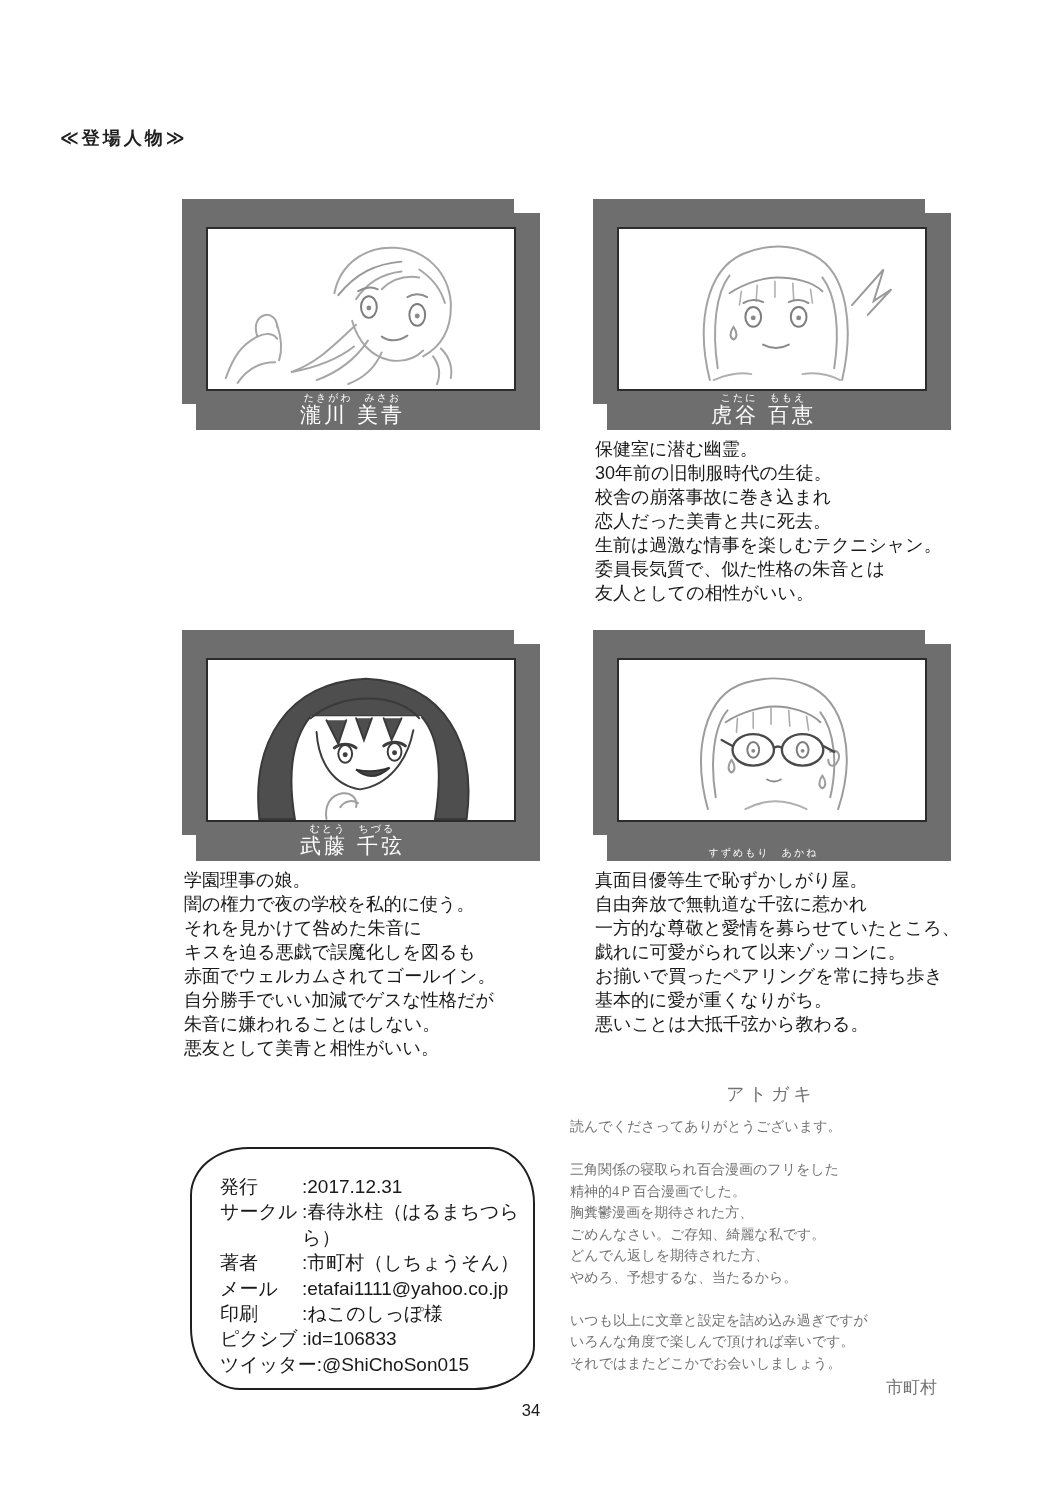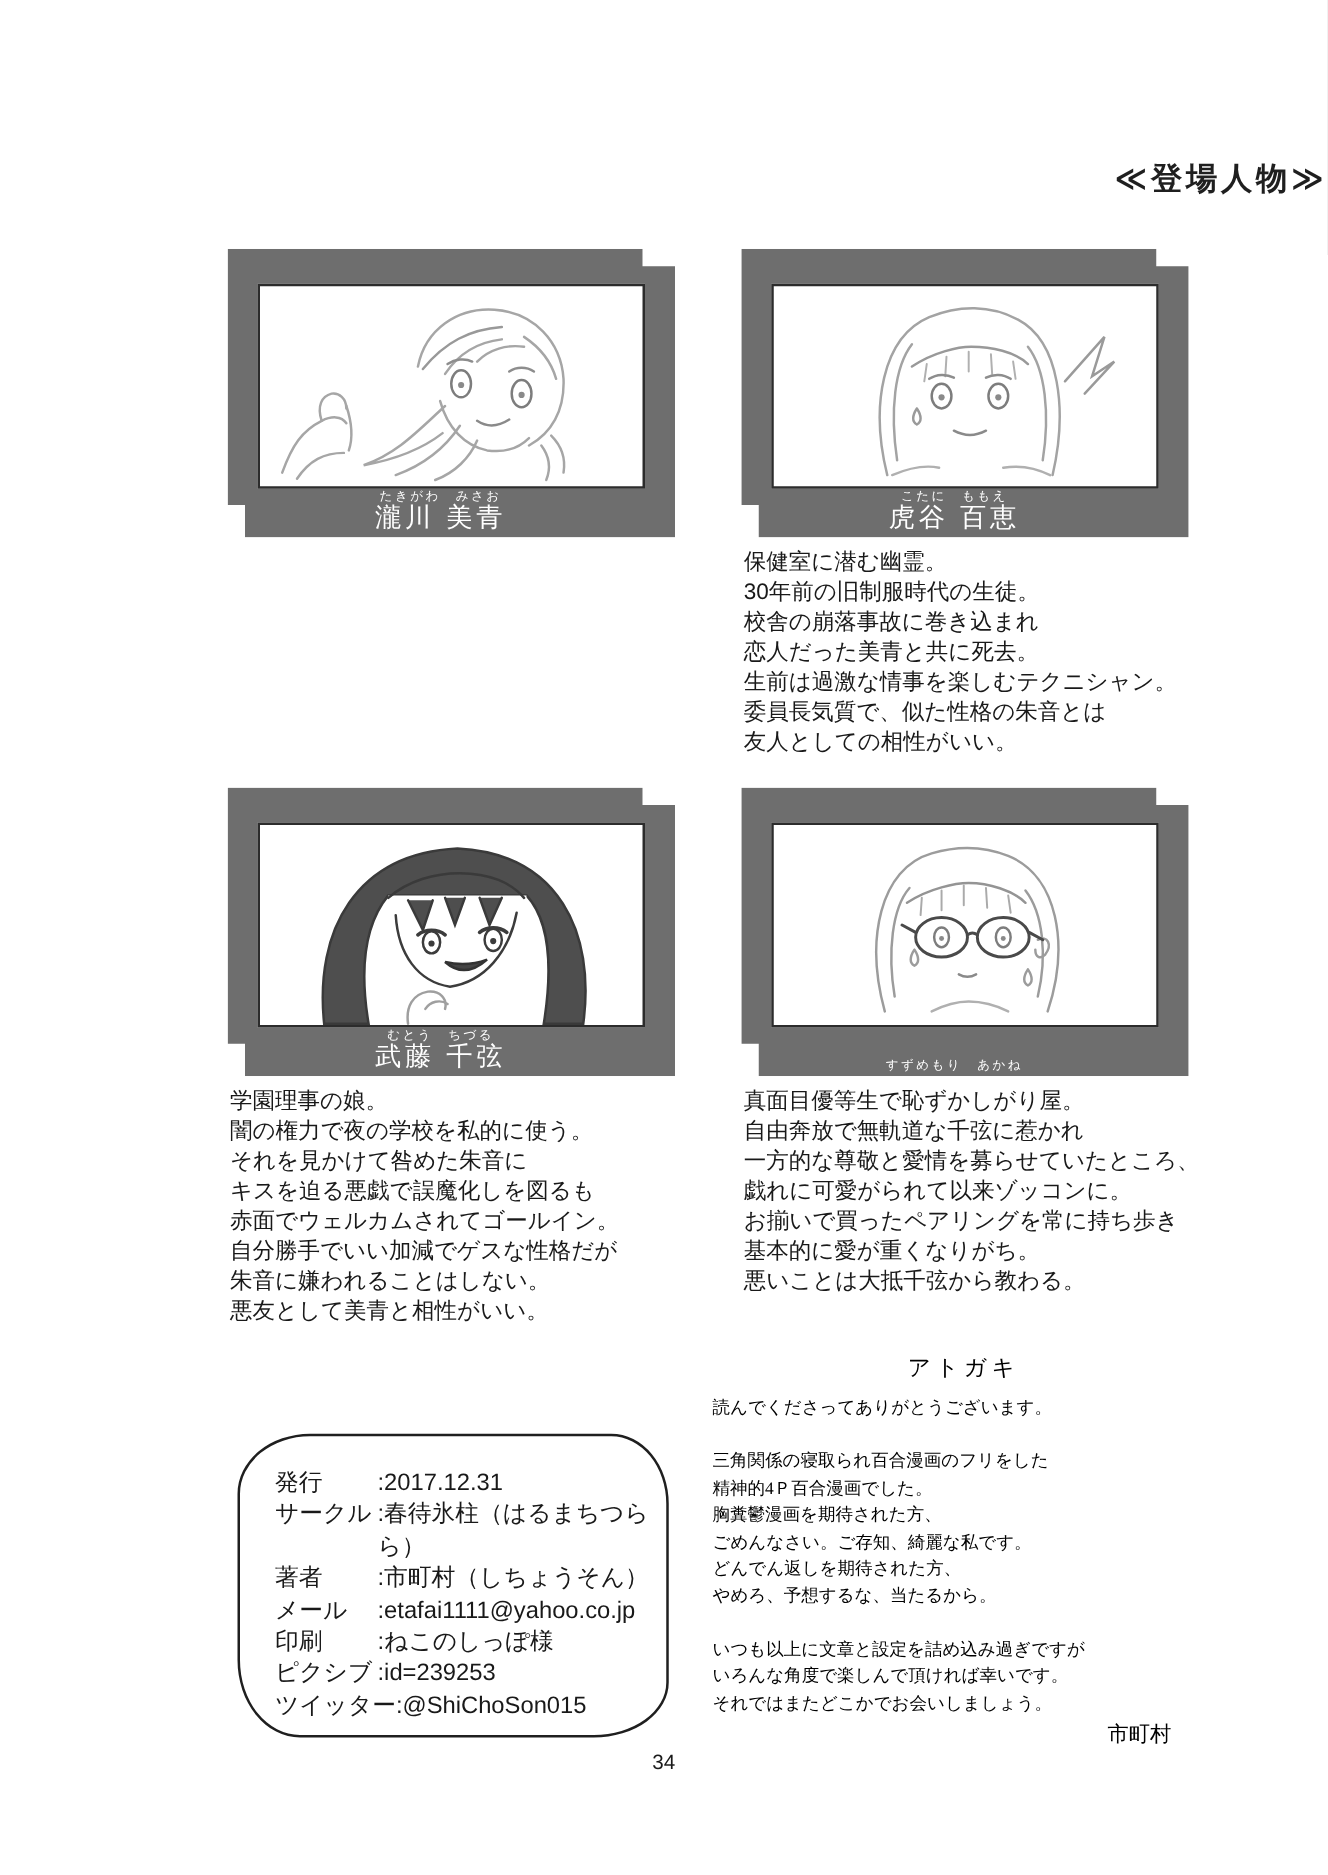--- a/index.html
+++ b/index.html
@@ -7,22 +7,22 @@
     position:relative;
     width:1062px;height:1500px;
     background:#ffffff;
     font-family:"Liberation Sans","DejaVu Sans",sans-serif;
     color:#1a1a1a;
     overflow:hidden;
     margin:0 auto;
   }
   .title{
     position:absolute;top:126px;left:60px;right:0;
-    margin:0;text-align:right;
-    font-size:25px;font-weight:600;letter-spacing:3px;color:#1f1f1f;
+    margin:0;text-align:left;
+    font-size:18px;font-weight:600;letter-spacing:3px;color:#1f1f1f;
   }
   
   .card{position:absolute;width:358px;}
   .card.c1{left:182px;top:199px;}
   .card.c2{left:593px;top:199px;}
   .card.c3{left:182px;top:630px;}
   .card.c4{left:593px;top:630px;}
   .frame{
     position:relative;width:358px;height:231px;
     background:#6e6e6e;
@@ -39,21 +39,21 @@
   .furigana{font-size:10px;letter-spacing:2px;line-height:1.1;}
   .charname{font-size:21px;letter-spacing:3px;line-height:1.15;font-weight:500;}
   .desc{
     margin:7px 0 0 2px;width:395px;
     font-size:18px;line-height:24px;color:#191919;
     white-space:pre-line;
   }
   
   .afterword{
     position:absolute;left:570px;top:1082px;width:402px;
-    font-family:"Liberation Serif","DejaVu Serif",serif;color:#000000;
+    font-family:"Liberation Serif","DejaVu Serif",serif;color:#737373;
   }
   .afterword-heading{
     margin:0 0 10px 0;text-align:center;
     font-size:18px;font-weight:500;letter-spacing:4px;
   }
   .afterword-body{
     margin:0;font-size:14px;line-height:21.5px;white-space:pre-line;
   }
   .afterword-signature{
     margin:2px 35px 0 0;text-align:right;font-size:17px;
@@ -270,21 +270,21 @@
     <div class="colophon-row">
       <span class="colophon-label">メール</span>
       <span class="colophon-value">:etafai1111@yahoo.co.jp</span>
     </div>
     <div class="colophon-row">
       <span class="colophon-label">印刷</span>
       <span class="colophon-value">:ねこのしっぽ様</span>
     </div>
     <div class="colophon-row">
       <span class="colophon-label">ピクシブ</span>
-      <span class="colophon-value">:id=239253</span>
+      <span class="colophon-value">:id=106833</span>
     </div>
     <div class="colophon-row">
       <span class="colophon-label">ツイッター</span>
       <span class="colophon-value">:@ShiChoSon015</span>
     </div>
   </section>
 
   <div class="page-number">34</div>
 
 </div>

